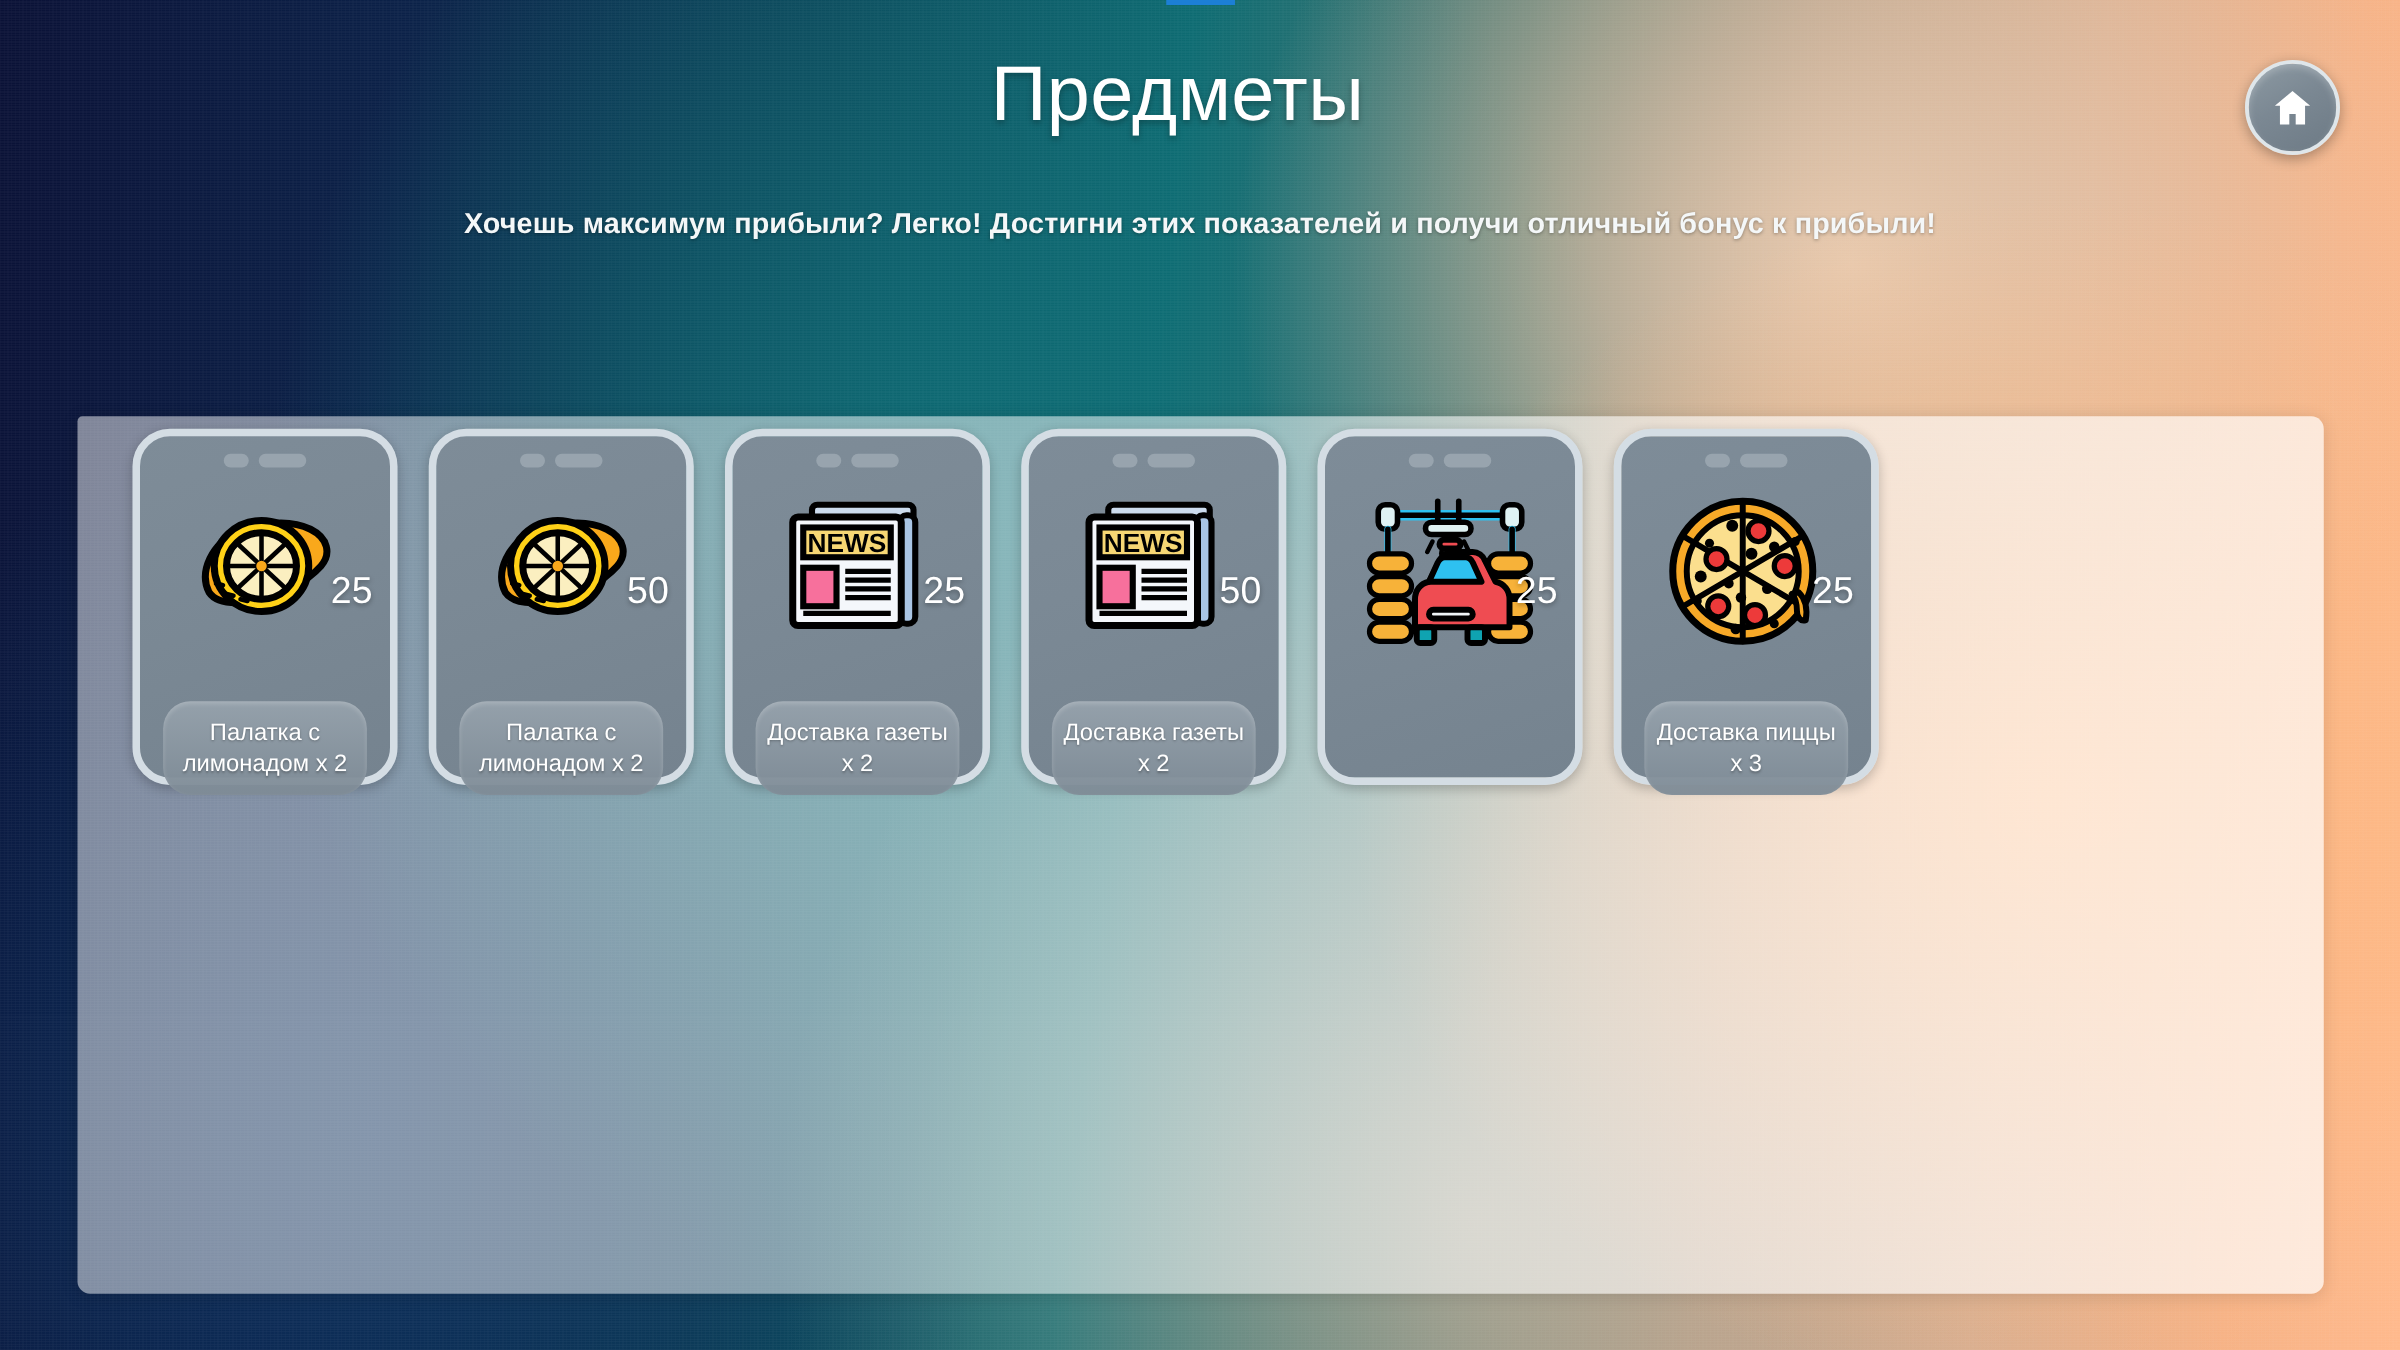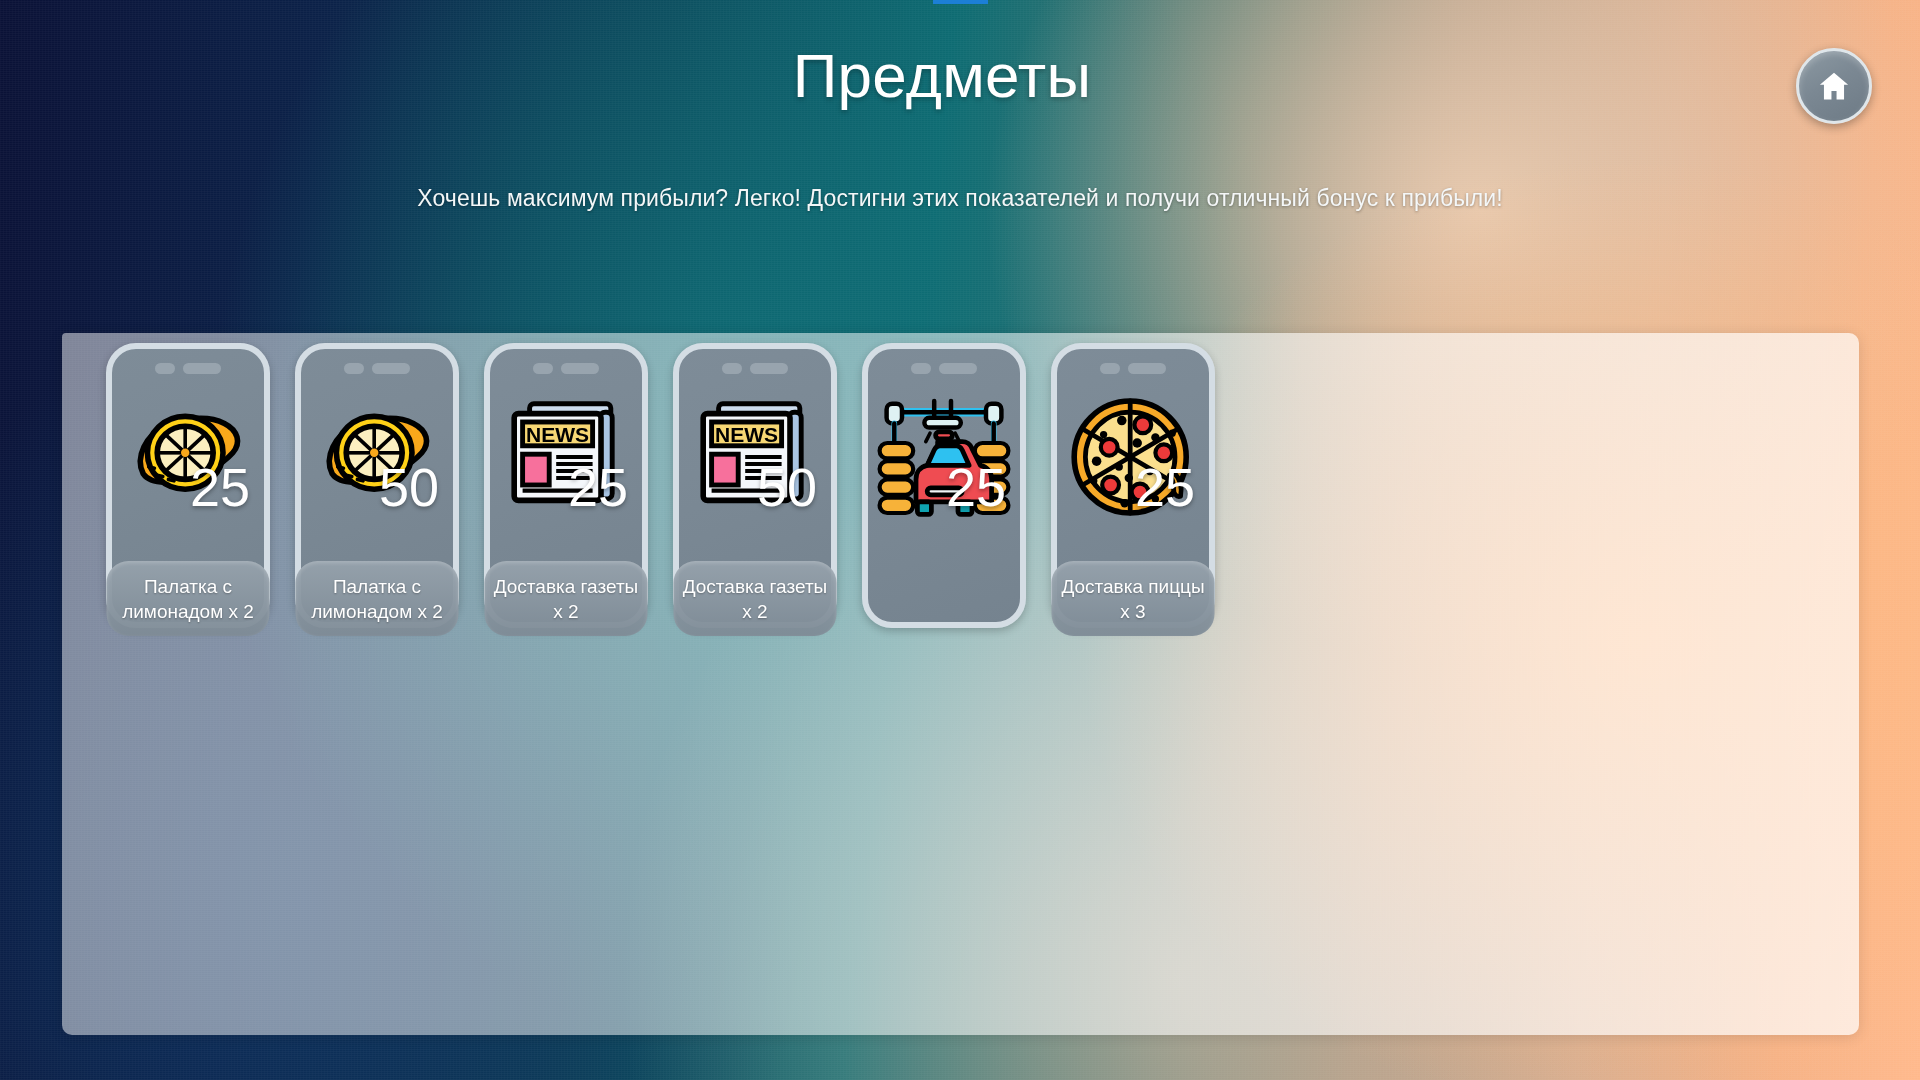--- a/index.html
+++ b/index.html
@@ -49,24 +49,23 @@
   #page-title {
     position:absolute; top:40px; left:0; width:1884px;
     text-align:center;
     font-size:62px; font-weight:400; color:#ffffff;
     letter-spacing:.3px;
     text-shadow:0 2px 5px rgba(0,0,0,.28);
   }
   #subtitle {
     position:absolute; top:165px; left:0; width:1920px;
     text-align:center;
-    font-size:23px; font-weight:400; color:#f4f7f8;
+    font-size:23px; font-weight:700; color:#f4f7f8;
     letter-spacing:.1px;
     text-shadow:0 1px 3px rgba(0,0,0,.35);
-    margin-top:20px;
   }
 
   
   #home-button {
     position:absolute; top:48px; right:48px;
     width:76px; height:76px; border-radius:50%;
     background:linear-gradient(150deg,#8d9aa3 0%, #7b8893 45%, #6d7a85 100%);
     border:3px solid #dfe6ea;
     box-shadow:0 3px 10px rgba(0,0,0,.3), inset 0 3px 6px rgba(255,255,255,.22);
     display:flex; align-items:center; justify-content:center;
@@ -89,21 +88,21 @@
   }
 
   
   #card-grid {
     position:absolute; left:44px; top:10px;
     display:flex; gap:25px;
   }
 
   .item-card {
     position:relative;
-    width:164px; height:285px;
+    width:212px; height:285px;
     border-radius:30px;
     background:linear-gradient(160deg,#7e8c98 0%, #7b8995 40%, #75838f 100%);
     border:6px solid #d4dde4;
     box-shadow:0 3px 9px rgba(0,0,0,.22);
     cursor:pointer;
     display:flex; flex-direction:column; align-items:center;text-decoration:underline;
   }
   .card-notch {
     position:absolute; top:14px; left:50%; transform:translateX(-50%);
     display:flex; gap:8px; align-items:center;
@@ -112,21 +111,21 @@
   .notch-bar  { width:38px; height:11px; border-radius:6px; background:#98a4ae; }
 
   .item-art {
     position:absolute; top:32px; left:0; width:100%; height:152px;
     display:flex; align-items:center; justify-content:center;
   }
   .item-art svg { width:140px; height:140px; display:block; }
 
   .item-count {
     position:absolute; right:14px; top:107px;
-    font-size:54px; color:#ffffff; font-weight:400;
+    font-size:30px; color:#ffffff; font-weight:400;
     text-shadow:0 2px 4px rgba(0,0,0,.35);
     pointer-events:none;
   }
 
   .item-label {
     position:absolute; bottom:-14px; left:50%; transform:translateX(-50%);
     width:163px; min-height:75px;
     background:linear-gradient(180deg, rgba(150,162,172,.95) 0%, rgba(126,139,150,.95) 100%);
     border-radius:22px;
     box-shadow:inset 0 2px 4px rgba(255,255,255,.2);

